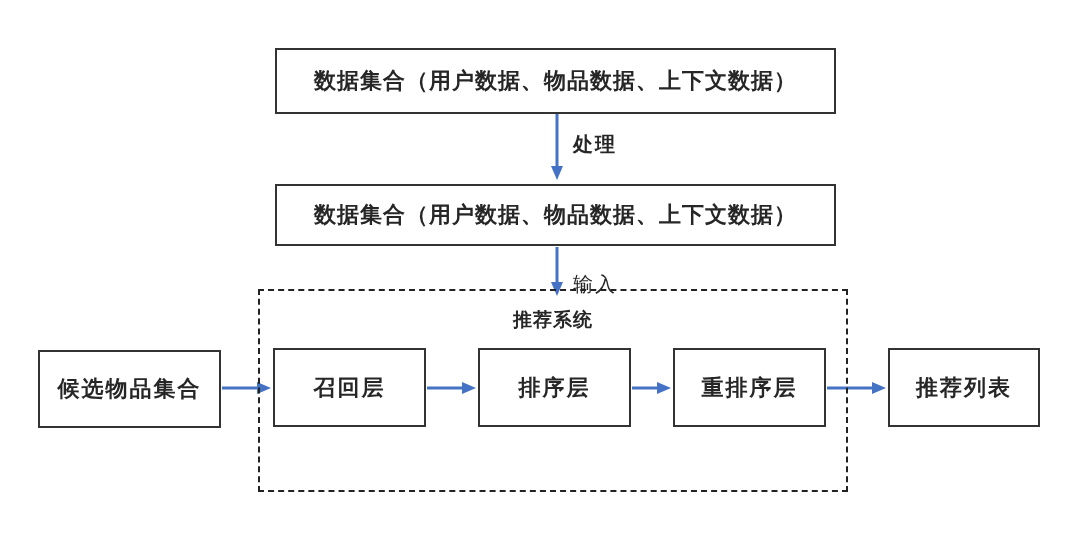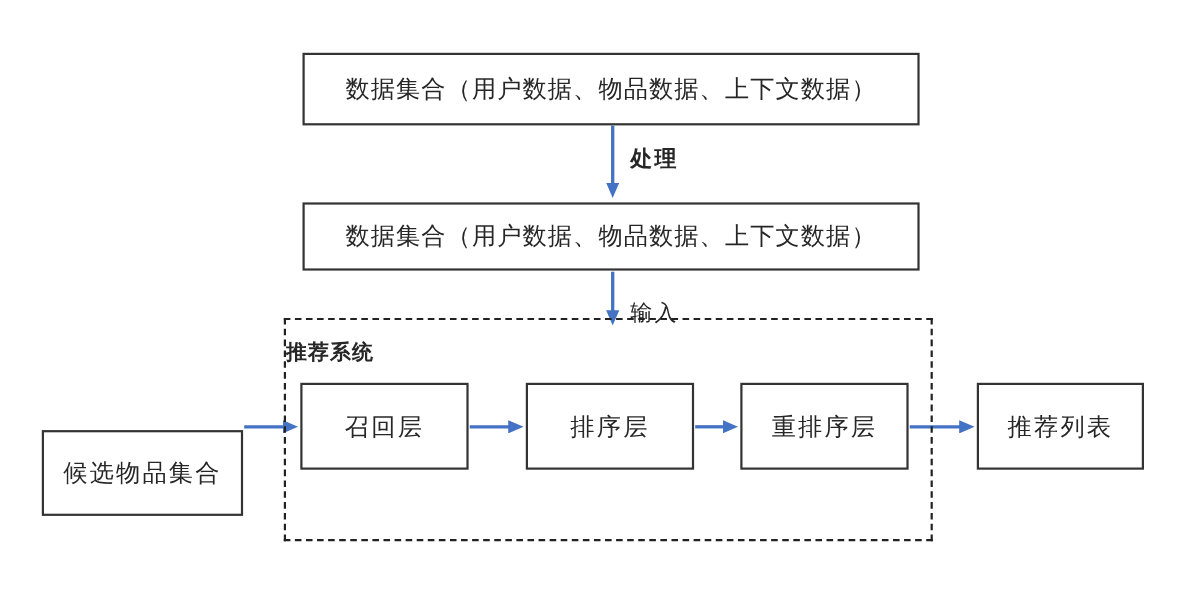--- a/index.html
+++ b/index.html
@@ -18,38 +18,40 @@
   .canvas { position: relative; width: 1080px; height: 548px; background: var(--background); }
   .connectors { position: absolute; left: 0; top: 0; width: 1080px; height: 548px; pointer-events: none; }
   .node {
     position: absolute;
     border: 2px solid var(--border);
     background: var(--background);
     color: var(--text);
     display: flex; align-items: center; justify-content: center;
     text-align: center;
     z-index: 2;
+    font-weight: bold;
   }
   #node-raw-data        { left: 275px; top: 48px;  width: 561px; height: 66px; font-size: 22px; letter-spacing: 1px; }
   #node-processed-data  { left: 275px; top: 184px; width: 561px; height: 62px; font-size: 22px; letter-spacing: 1px; }
-  #node-candidate-items { left: 38px;  top: 350px; width: 183px; height: 78px; font-size: 22px; letter-spacing: 2px; margin-top: 41px; }
+  #node-candidate-items { left: 38px;  top: 350px; width: 183px; height: 78px; font-size: 22px; letter-spacing: 2px; }
   #node-recall-layer    { left: 273px; top: 348px; width: 153px; height: 79px; font-size: 22px; letter-spacing: 2px; }
   #node-ranking-layer   { left: 478px; top: 348px; width: 153px; height: 79px; font-size: 22px; letter-spacing: 2px; }
   #node-rerank-layer    { left: 673px; top: 348px; width: 153px; height: 79px; font-size: 22px; letter-spacing: 2px; }
   #node-recommendation-list { left: 888px; top: 348px; width: 152px; height: 79px; font-size: 22px; letter-spacing: 2px; }
   .system-container {
     position: absolute;
     left: 258px; top: 289px; width: 590px; height: 203px;
     border: 2px dashed #222222;
     background: transparent;
     z-index: 1;
   }
   .system-title {
     position: absolute;
     left: 0; right: 0; top: 16px;
+    text-align: center;
     font-size: 19px;
     font-weight: bold;
     color: var(--text);
     letter-spacing: 1px;
   }
   .edge-label {
     position: absolute;
     font-size: 20px;
     color: var(--text);
     letter-spacing: 2px;

